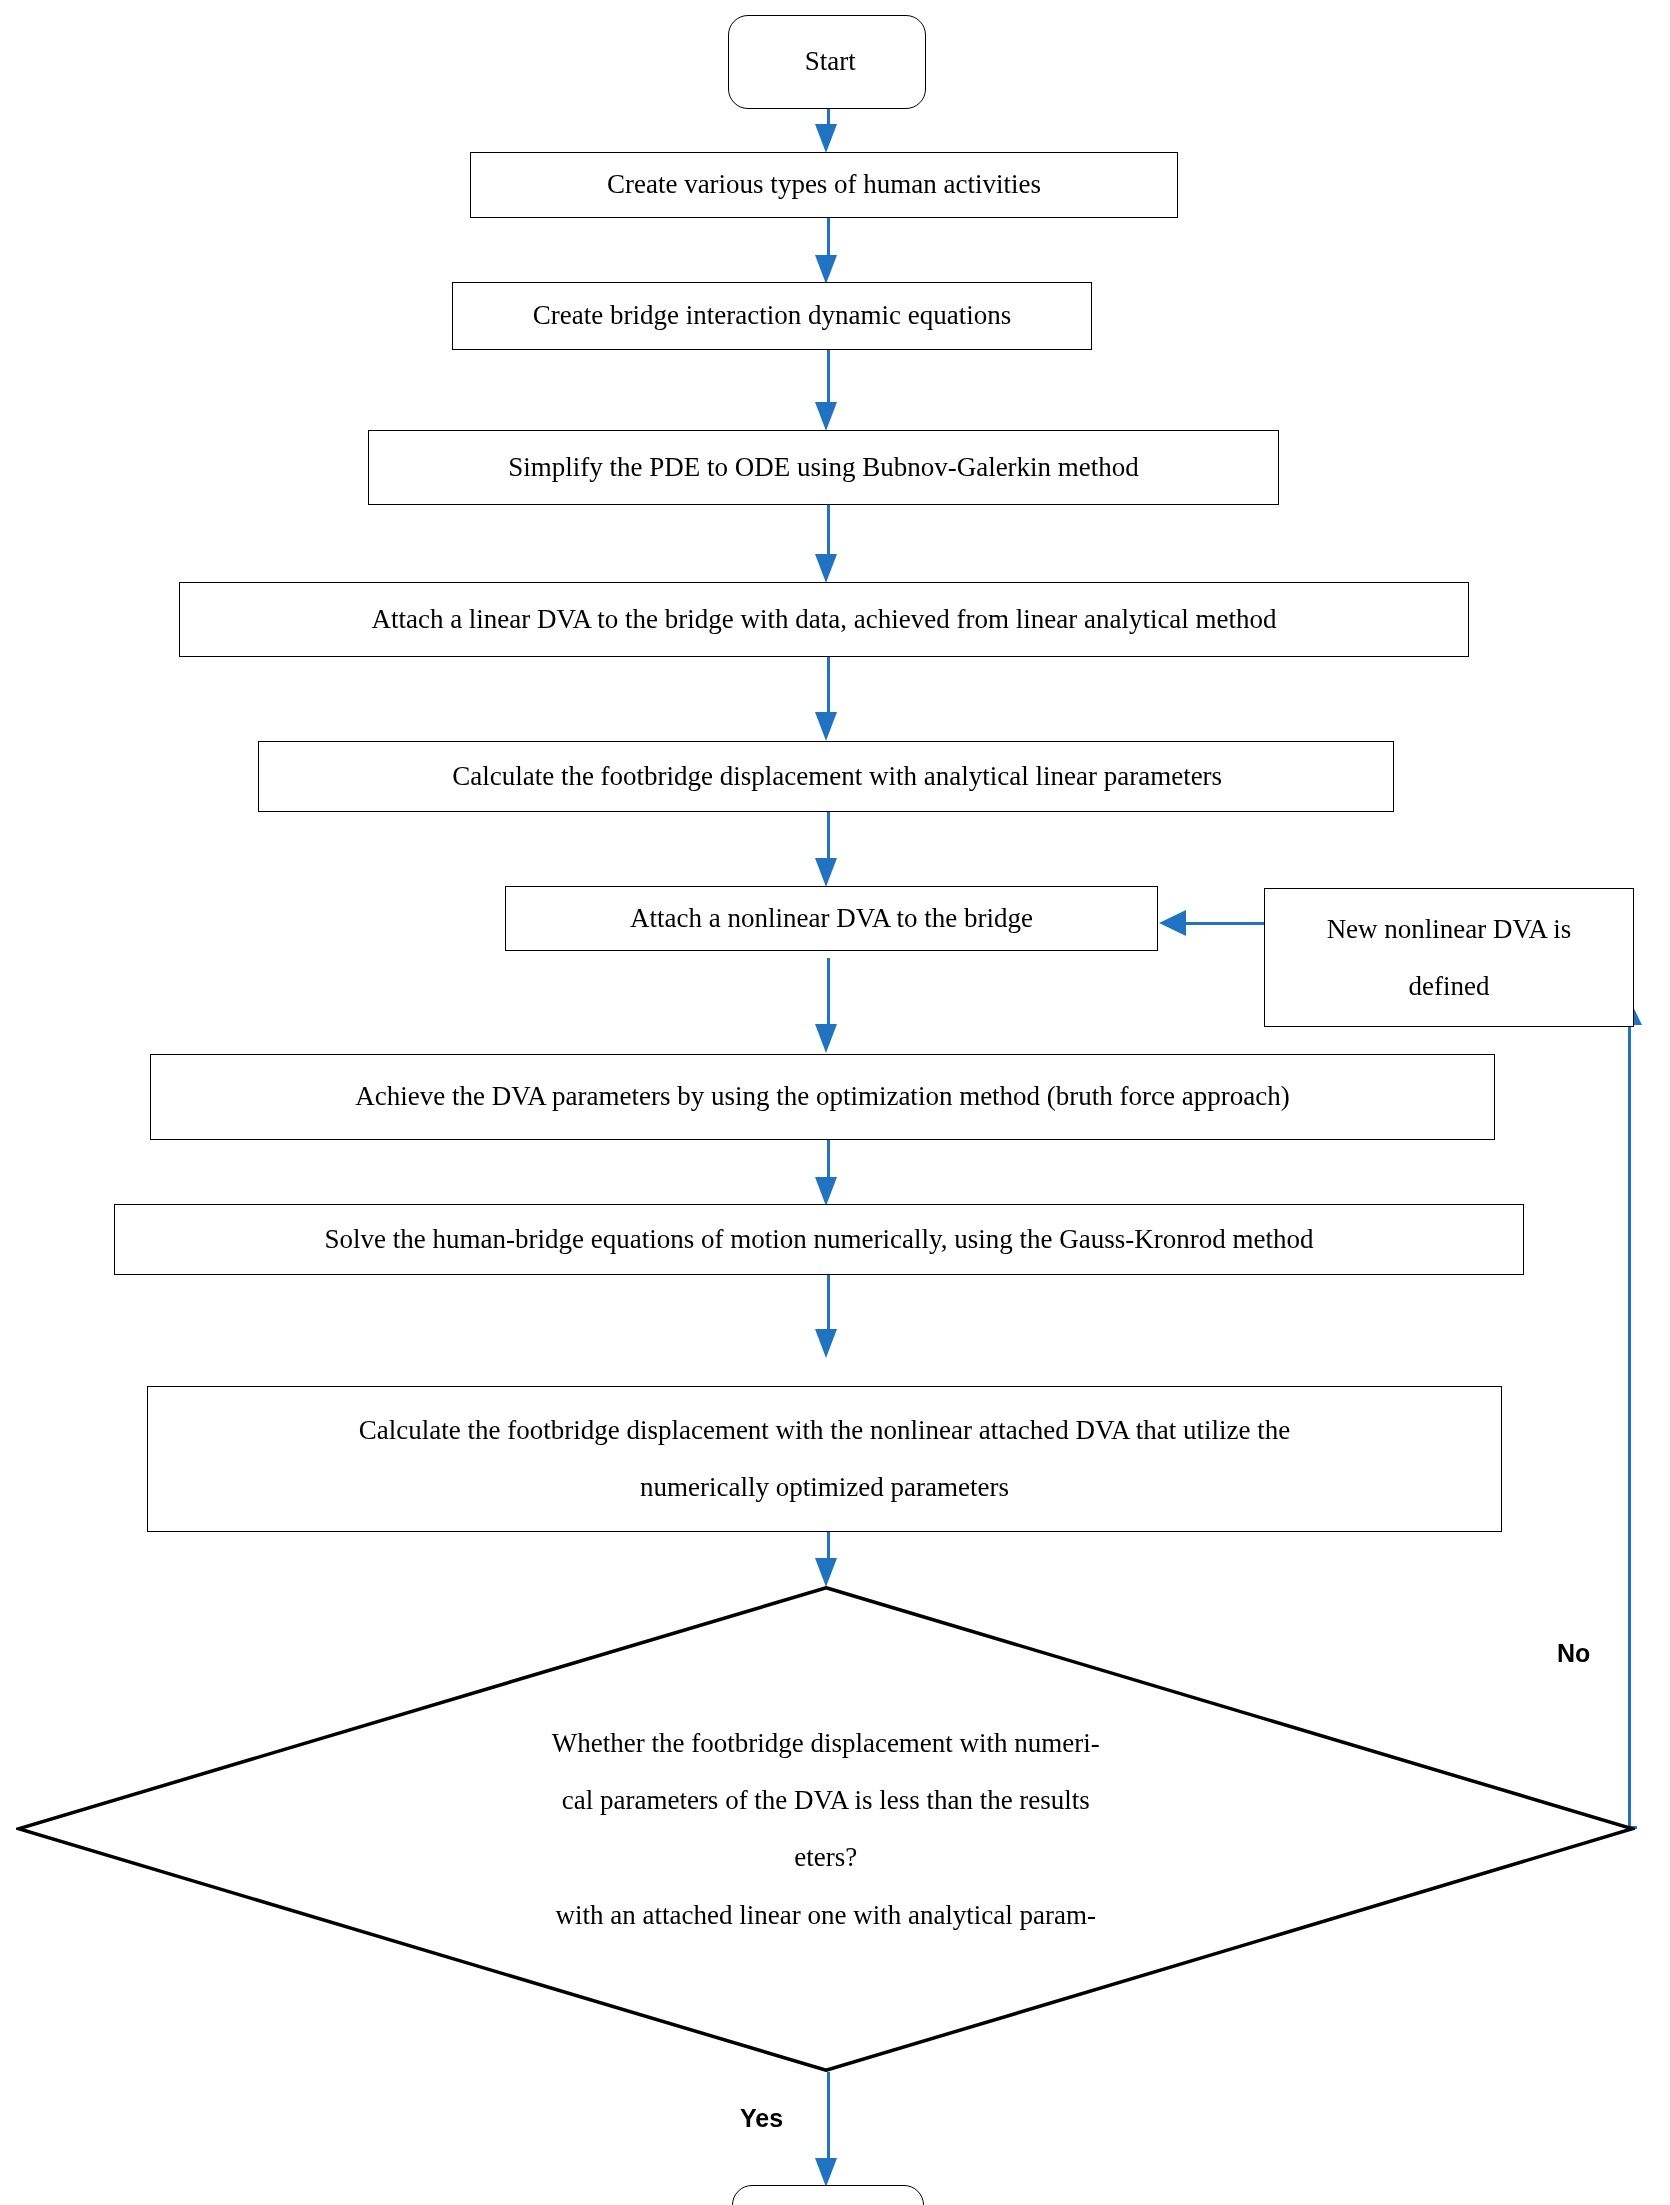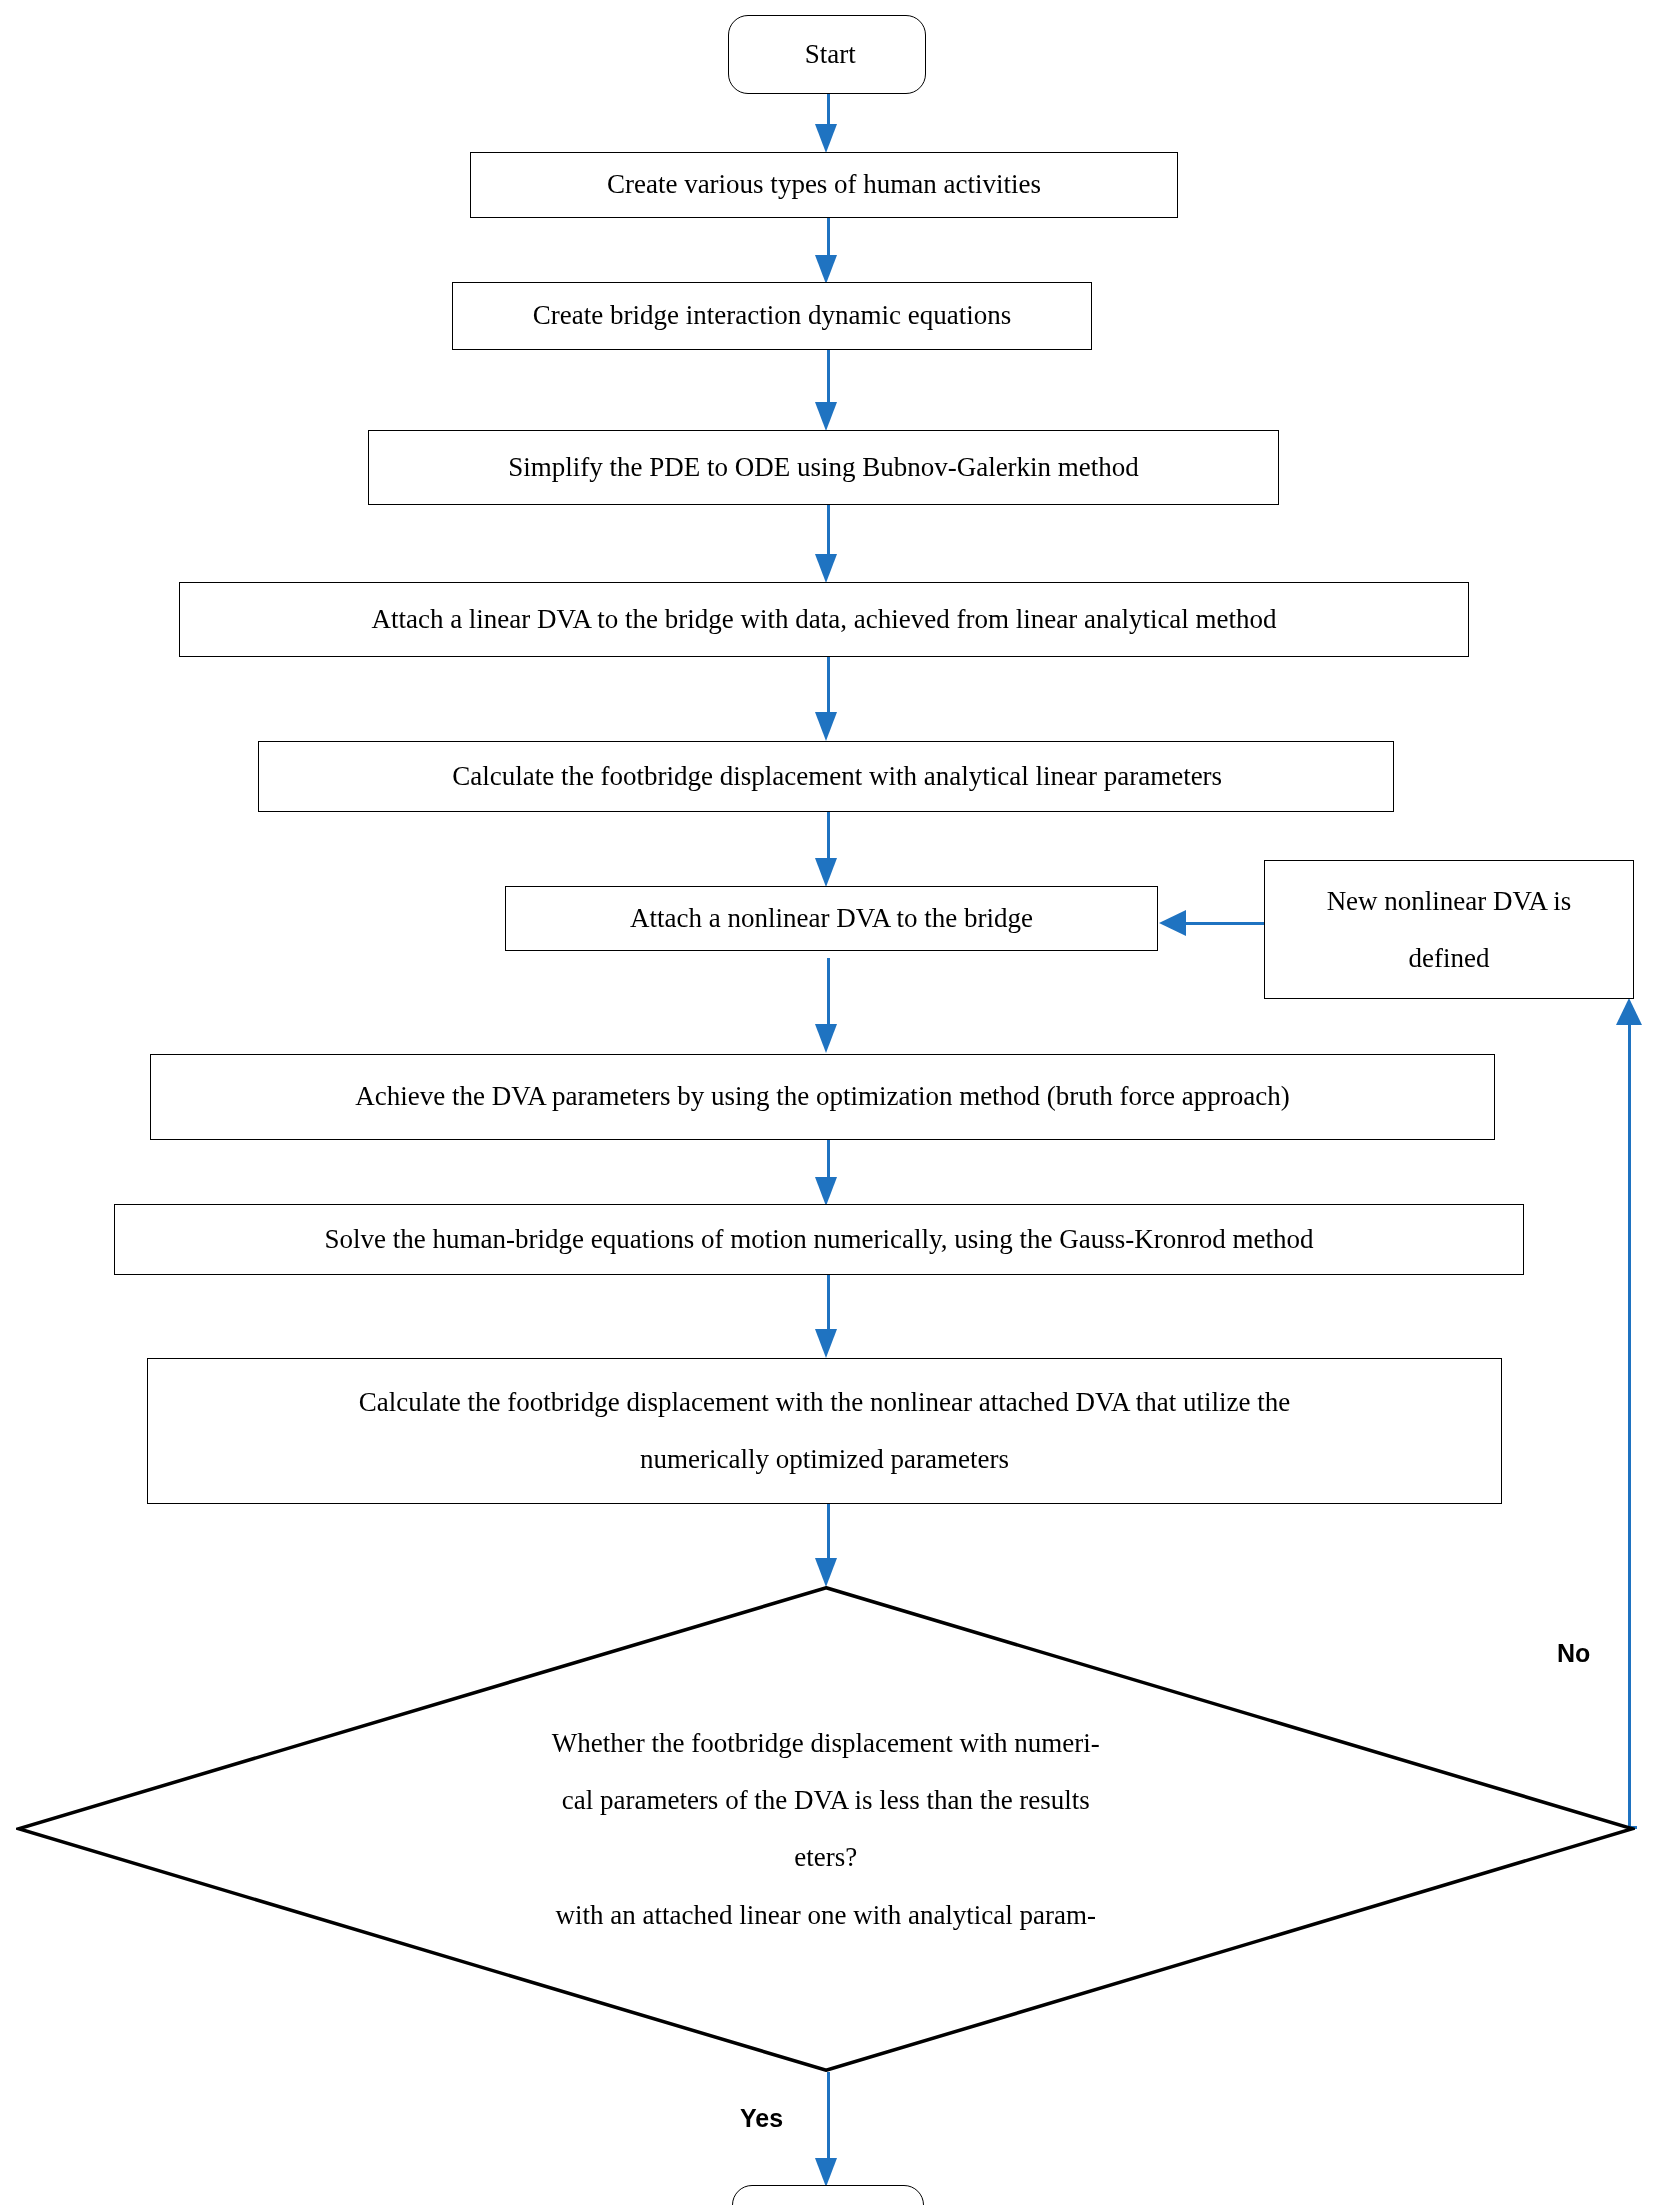--- a/index.html
+++ b/index.html
@@ -32,20 +32,21 @@
     font-size: 27px;
     line-height: 1.85;
     padding: 0 9.7px;
     z-index: 3;
   }
   .node.terminator {
     border-radius: 20px;
   }
   .node.two-line {
     line-height: 2.1;
+    margin-top: 28px;
   }
   
   #decision-wrap {
     position: absolute;
     z-index: 2;
   }
   #decision-wrap svg { display: block; }
   #decision-text {
     position: absolute;
     left: 0; right: 0;
@@ -135,21 +136,21 @@
   <div class="conn v" style="left:827px; top:1503px; height:57px;"></div>
   <div class="arrow down" style="left:815px; top:1558px;"></div>
 
   <div class="conn v" style="left:827px; top:2072px; height:88px;"></div>
   <div class="arrow down" style="left:815px; top:2158px;"></div>
 
   <div class="conn h" style="left:1628px; top:1826px; width:8.8px;"></div>
   <div class="conn v" style="left:1628px; top:1024px; height:804px;"></div>
   <div class="arrow up" style="left:1616px; top:998px;"></div>
 
-  <div class="node terminator" style="left:728px; top:15.4px; width:198px; height:79px;padding-left:16px;">Start</div>
+  <div class="node terminator" style="left:728px; top:15.4px; width:198px; height:94px;padding-left:16px;">Start</div>
 
   <div class="node" style="left:470px; top:152px; width:708px; height:66px;">Create various types of human activities</div>
 
   <div class="node" style="left:452px; top:282px; width:640px; height:68px;">Create bridge interaction dynamic equations</div>
 
   <div class="node" style="left:368px; top:430px; width:911px; height:75px;">Simplify the PDE to ODE using Bubnov-Galerkin method</div>
 
   <div class="node" style="left:179px; top:582px; width:1290px; height:75px;">Attach a linear DVA to the bridge with data, achieved from linear analytical method</div>
 
   <div class="node" style="left:258px; top:741px; width:1136px; height:71px;padding-left:32px;">Calculate the footbridge displacement with analytical linear parameters</div>

